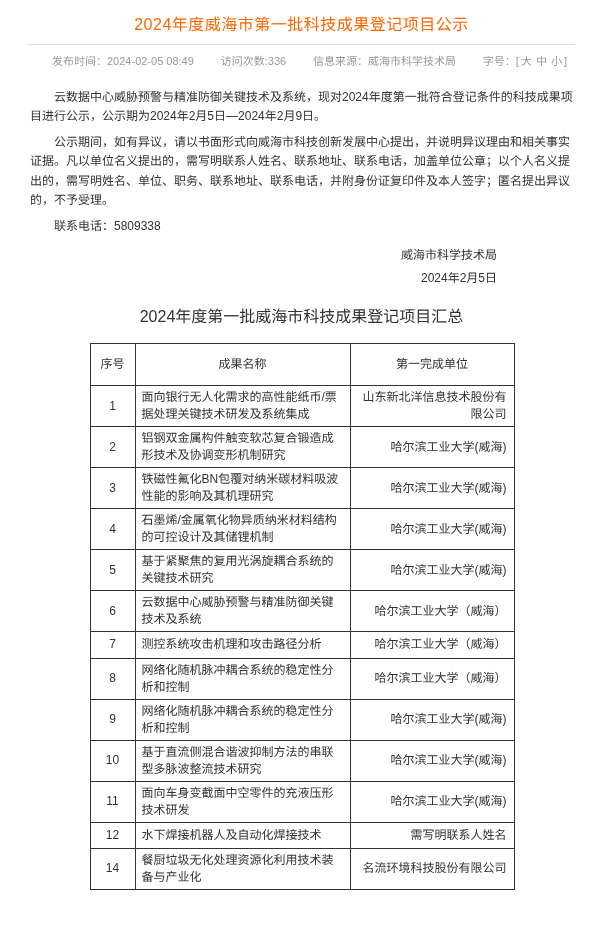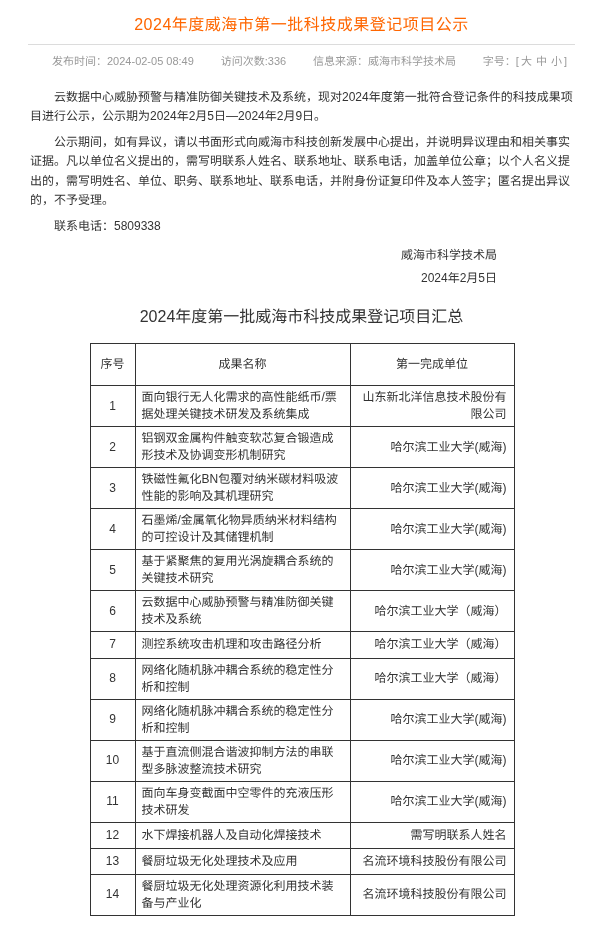--- a/index.html
+++ b/index.html
@@ -186,25 +186,20 @@
               <td class="col-no">11</td>
               <td class="col-name">面向车身变截面中空零件的充液压形技术研发</td>
               <td class="col-org">哈尔滨工业大学(威海)</td>
             </tr>
             <tr>
               <td class="col-no">12</td>
               <td class="col-name">水下焊接机器人及自动化焊接技术</td>
               <td class="col-org">需写明联系人姓名</td>
             </tr>
             <tr>
-              <td class="col-no">13</td>
-              <td class="col-name">餐厨垃圾无化处理技术及应用</td>
-              <td class="col-org">名流环境科技股份有限公司</td>
-            </tr>
-            <tr>
               <td class="col-no">14</td>
               <td class="col-name">餐厨垃圾无化处理资源化利用技术装备与产业化</td>
               <td class="col-org">名流环境科技股份有限公司</td>
             </tr>
           </tbody>
       </table>
     </div>
   </div>
 
 </div>

